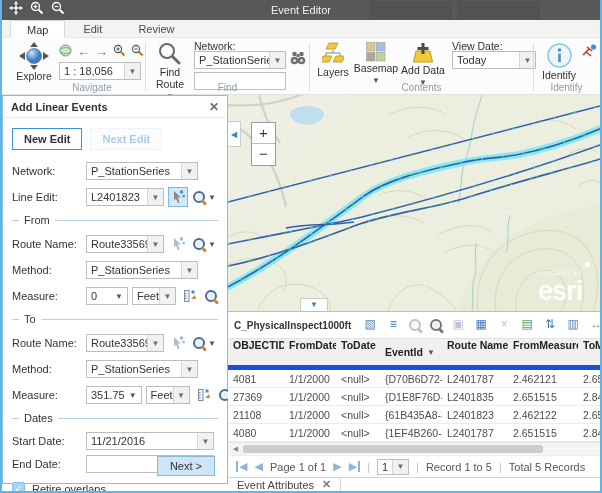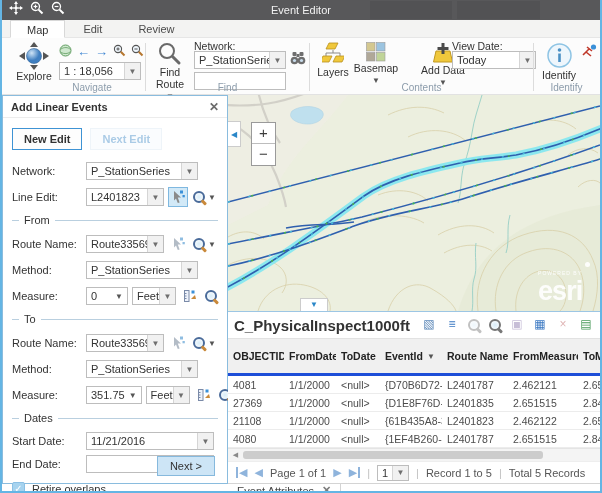--- a/index.html
+++ b/index.html
@@ -68,23 +68,23 @@
   .map-collapse-down { position:absolute; left:72px; bottom:0; width:28px; height:13px; background:#fff; border:1px solid #ccc; border-bottom:none;
                        text-align:center; color:#2a87c8; font-size:8px; line-height:12px; }
   .esri { position:absolute; right:10px; bottom:6px; color:#fff; opacity:.92; text-align:left; line-height:1; }
   .esri .pb { font-size:5px; letter-spacing:1px; display:inline-block; }
   .esri .dot { display:inline-block; width:5px; height:5px; background:#fff; border-radius:50%; margin-left:3px; vertical-align:top; }
   .esri .brand { font-size:27px; font-weight:bold; letter-spacing:-1px; }
 
   
   .tablepanel { width:372px; height:180px; background:#fff; border-top:1px solid #9cc6e4; display:flex; flex-direction:column; font-size:10.5px; }
   .tbl-toolbar { height:27px; flex:none; display:flex; align-items:center; padding:0 6px; gap:7px; border-bottom:1px solid #e2e2e2; }
-  .tbl-title { font-weight:bold; font-size:15px; color:#333; margin-right:4px; white-space:nowrap; }
+  .tbl-title { font-weight:bold; font-size:10px; color:#333; margin-right:4px; white-space:nowrap; }
   .ticon { width:16px; height:16px; font-size:12px; text-align:center; line-height:15px; flex:none; }
-  .thead { display:flex; background:#f0f0f0; border-bottom:3px solid #1d4ed8; font-weight:bold; color:#222; height:37px; align-items:center; flex:none; }
+  .thead { display:flex; background:#f0f0f0; border-bottom:5px solid #1d4ed8; font-weight:bold; color:#222; height:31px; flex:none; }
   .trow { display:flex; height:18px; align-items:center; border-bottom:1px solid #ececec; color:#4c4c4c; flex:none; }
   .cell { padding:0 5px; white-space:nowrap; overflow:hidden; flex:none; }
   .c0{width:56px} .c1{width:52px} .c2{width:44px} .c3{width:62px; display:flex; align-items:center; gap:4px;} .c4{width:66px} .c5{width:70px} .c6{width:40px}
   .hscroll { height:13px; flex:none; background:#f4f4f4; border-top:1px solid #e4e4e4; position:relative; }
   .hs-arrow { position:absolute; left:2px; top:0; width:11px; height:12px; color:#8a8a8a; font-size:7px; line-height:12px; text-align:center; }
   .hthumb { position:absolute; left:15px; top:2px; height:8px; width:300px; background:#cccccc; border-radius:3px; }
   .pager { height:22px; flex:none; display:flex; align-items:center; gap:7px; padding:0 8px; color:#555; font-size:11px; border-top:1px solid #eee; }
   .pgbtn { color:#8fb4dc; font-size:11px; line-height:11px; }
   .pgbar { border-left:2px solid #8fb4dc; padding-left:1px; }
   .pgbarR { border-right:2px solid #8fb4dc; padding-right:1px; }
@@ -248,21 +248,21 @@
         <g stroke="#9a9a9a" stroke-width=".6">
             <rect x="0.5" y="0.5" width="8.5" height="8.5" fill="#d4c890"></rect>
             <rect x="10.5" y="0.5" width="8.5" height="8.5" fill="#9cc4e0"></rect>
             <rect x="0.5" y="10.5" width="8.5" height="8.5" fill="#b0a898"></rect>
             <rect x="10.5" y="10.5" width="8.5" height="8.5" fill="#c0d498"></rect>
           </g>
       </svg>
       <span>Basemap</span>
       <span class="caret">▼</span>
     </div>
-    <div class="bigbtn" style="left:418px;top:4px;width:46px;text-align:right;">
+    <div class="bigbtn" style="left:398px;top:4px;width:46px;text-align:right;">
       <svg width="22" height="22" viewBox="0 0 22 22">
         <path d="M4,9 L18,9 L20.5,20 L1.5,20 Z" fill="#f0c83c" stroke="#c09820"></path>
         <g stroke="#4a4a4a" stroke-width="3">
             <line x1="11" y1="1" x2="11" y2="12"></line>
             <line x1="5.5" y1="6.5" x2="16.5" y2="6.5"></line>
           </g>
       </svg>
       <span>Add Data</span>
       <span class="caret">▼</span>
     </div>

